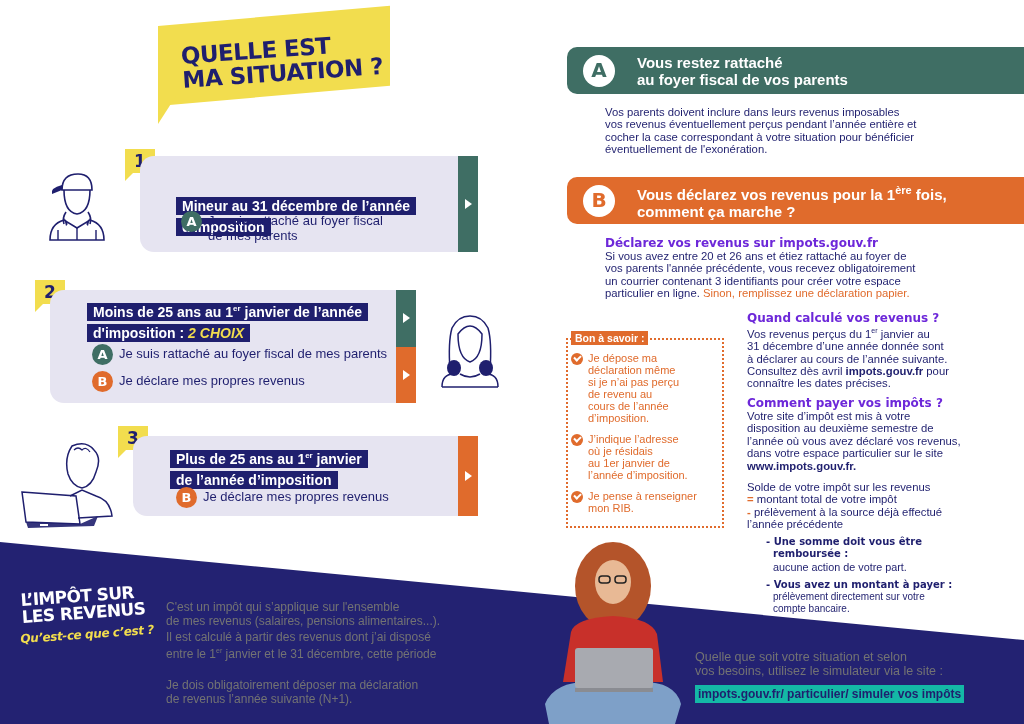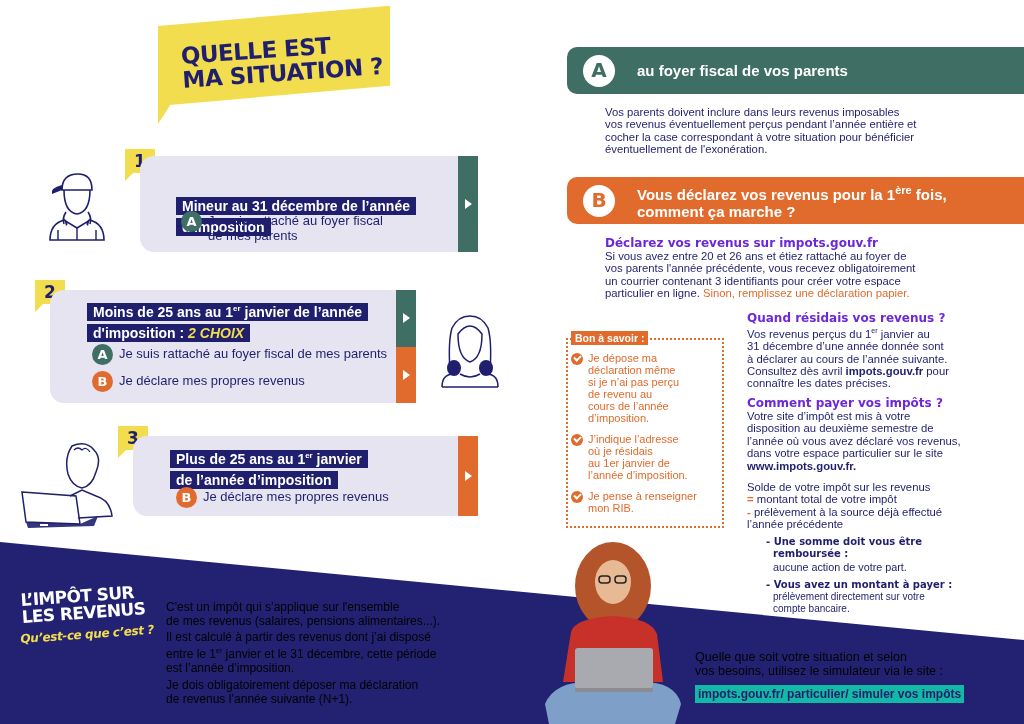--- a/index.html
+++ b/index.html
@@ -108,21 +108,21 @@
   .band-title {
     position: absolute; left: 20px; top: 592px; color: #fff;
     font-family: "DejaVu Sans", sans-serif; font-weight: 900; font-size: 17px; line-height: 17px;
     transform: rotate(-4deg); transform-origin: left top; letter-spacing: -0.6px;
   }
   .band-sub {
     position: absolute; left: 20px; top: 632px; color: #f2dd4e;
     font-family: "DejaVu Sans", sans-serif; font-weight: 900; font-style: italic; font-size: 12px;
     transform: rotate(-4deg); transform-origin: left top; letter-spacing: -0.4px;
   }
-  .band-text { position: absolute; color: #000000; font-size: 12px; line-height: 14px; }
+  .band-text { position: absolute; color: #737373; font-size: 12px; line-height: 14px; }
   .link-hl { background: #14b8a6; color: #1f1f6e; font-weight: 700; font-size: 12px; padding: 2px 3px; }
 
   
   svg.ill { position: absolute; }
 </style>
 </head>
 <body>
 
 <div class="title-banner"></div>
 <div class="title-tail"></div>
@@ -210,20 +210,21 @@
   <span class="hl"><span>de l’année d’imposition</span></span>
 </div>
 <div class="opt" style="left:176px;top:487px">
   <span class="badge orange">B</span>
   <span class="txt">Je déclare mes propres revenus</span>
 </div>
 
 <div class="rhead green" style="top:47px;height:47px">
   <span class="big-badge" style="color:#3f6e64">A</span>
   <div>
+    <div>Vous restez rattaché</div>
     <div>au foyer fiscal de vos parents</div>
   </div>
 </div>
 <div class="para" style="left:605px;top:106px">
   <div>Vos parents doivent inclure dans leurs revenus imposables</div>
   <div>vos revenus éventuellement perçus pendant l’année entière et</div>
   <div>cocher la case correspondant à votre situation pour bénéficier</div>
   <div>éventuellement de l'exonération.</div>
 </div>
 
@@ -266,21 +267,21 @@
 </div>
 <div class="bon-item" style="top:490px">
   <span class="check"></span>
   <div>
     <div>Je pense à renseigner</div>
     <div>mon RIB.</div>
   </div>
 </div>
 
 <div class="para" style="left:747px;top:311px">
-  <div class="h-orange">Quand résidais vos revenus ?</div>
+  <div class="h-orange">Quand calculé vos revenus ?</div>
   <div><span>Vos revenus perçus du 1</span><sup class="s">er</sup><span> janvier au</span></div>
   <div>31 décembre d’une année donnée sont</div>
   <div>à déclarer au cours de l’année suivante.</div>
   <div><span>Consultez dès avril </span><b>impots.gouv.fr</b><span> pour</span></div>
   <div>connaître les dates précises.</div>
 </div>
 <div class="para" style="left:747px;top:396px">
   <div class="h-orange">Comment payer vos impôts ?</div>
   <div>Votre site d’impôt est mis à votre</div>
   <div>disposition au deuxième semestre de</div>
@@ -324,21 +325,20 @@
 </div>
 <div class="band-sub">Qu’est-ce que c’est ?</div>
 
 <div class="band-text" style="left:166px;top:600px">
   <div>C'est un impôt qui s’applique sur l'ensemble</div>
   <div>de mes revenus (salaires, pensions alimentaires...).</div>
 </div>
 <div class="band-text" style="left:166px;top:630px">
   <div>Il est calculé à partir des revenus dont j’ai disposé</div>
   <div><span>entre le 1</span><sup class="s">er</sup><span> janvier et le 31 décembre, cette période</span></div>
-  <div>est l’année d’imposition.</div>
 </div>
 <div class="band-text" style="left:166px;top:678px">
   <div>Je dois obligatoirement déposer ma déclaration</div>
   <div>de revenus l’année suivante (N+1).</div>
 </div>
 
 <div class="band-text" style="left:695px;top:650px;font-size:12.5px">
   <div>Quelle que soit votre situation et selon</div>
   <div>vos besoins, utilisez le simulateur via le site :</div>
 </div>

